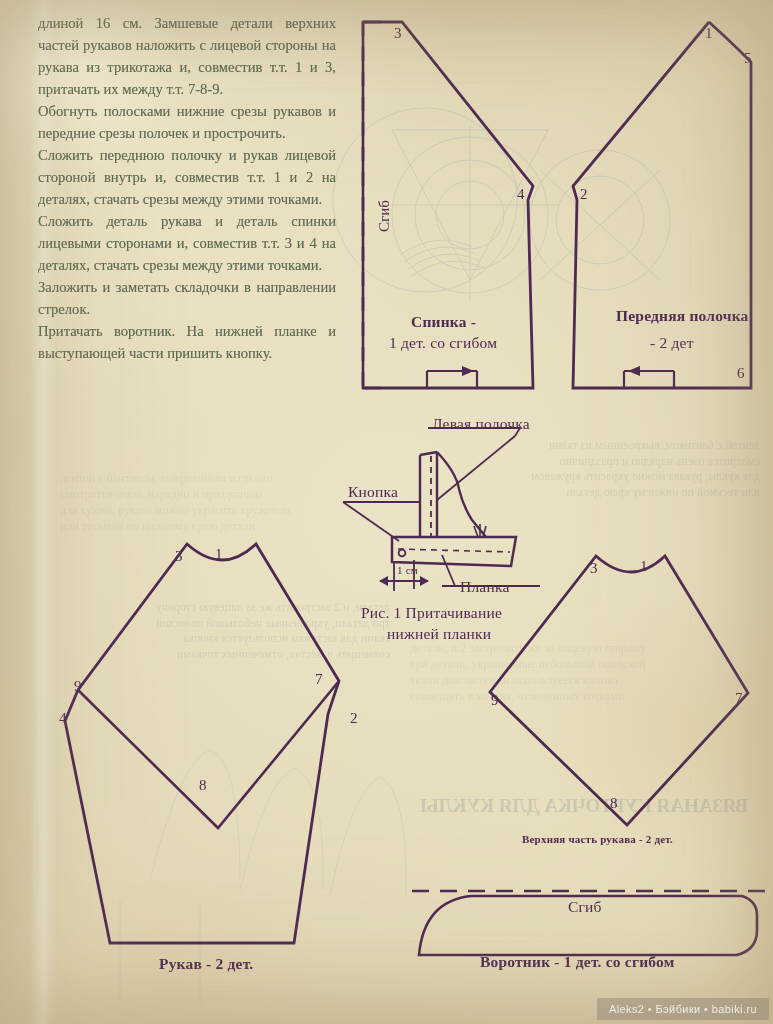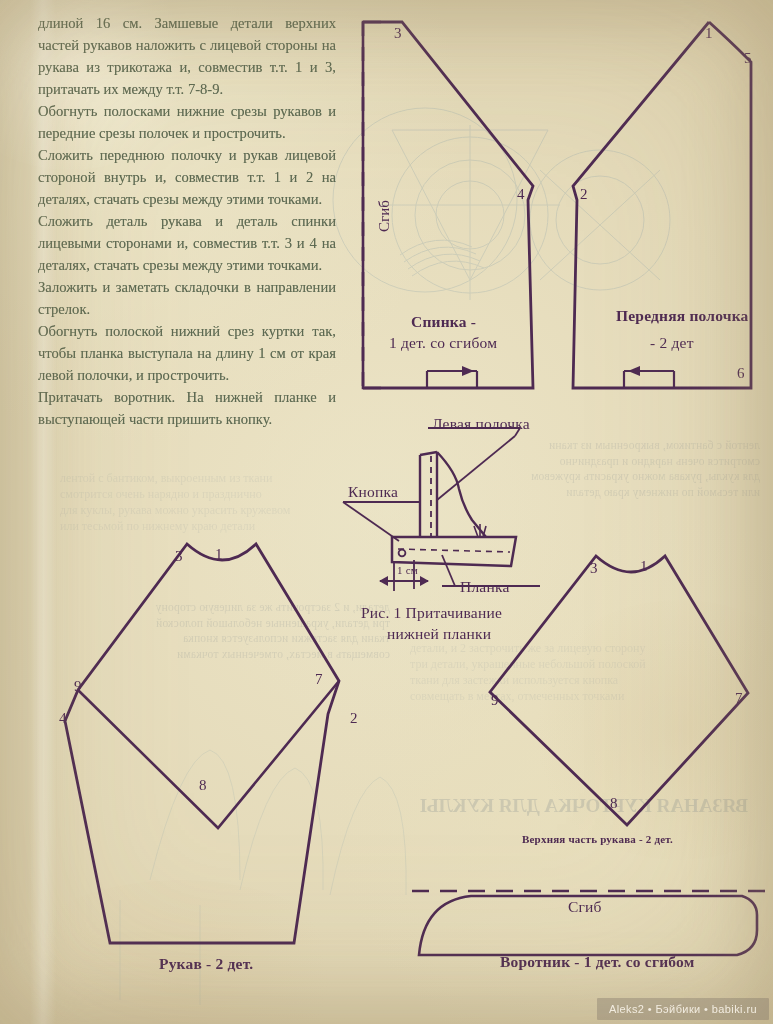--- a/index.html
+++ b/index.html
@@ -115,21 +115,20 @@
       <path d="M200 905 L200 1005"></path>
     </g>
   </svg>
 
   <div id="text-col">
     <p class="ind">длиной 16 см. Замшевые детали верхних частей рукавов наложить с лицевой стороны на рукава из трикотажа и, совместив т.т. 1 и 3, притачать их между т.т. 7-8-9.</p>
     <p>Обогнуть полосками нижние срезы рукавов и передние срезы полочек и прострочить.</p>
     <p>Сложить переднюю полочку и рукав лицевой стороной внутрь и, совместив т.т. 1 и 2 на деталях, стачать срезы между этими точками.</p>
     <p>Сложить деталь рукава и деталь спинки лицевыми сторонами и, совместив т.т. 3 и 4 на деталях, стачать срезы между этими точками.</p>
     <p>Заложить и заметать складочки в направлении стрелок.</p>
-    <p>Обогнуть полоской нижний срез куртки так, чтобы планка выступала на длину 1 см от края левой полочки, и прострочить.</p>
     <p>Притачать воротник. На нижней планке и выступающей части пришить кнопку.</p>
   </div>
 
   <svg class="svg-abs" viewBox="0 0 773 1024">
     <g fill="none" stroke="#4e2a52" stroke-width="2.6" stroke-linejoin="miter" stroke-linecap="butt">
 
       <g>
         <path d="M381 22 L363 22 L363 388 L381 388"></path>
       </g>
       <path d="M363 22 L363 388" stroke-dasharray="14 11" stroke-width="2.6"></path>
@@ -219,18 +218,18 @@
   <div class="lbl b" style="left:159px;top:955px;font-size:15.5px;">Рукав - 2 дет.</div>
 
   <div class="num" style="left:590px;top:560px;">3</div>
   <div class="num" style="left:640px;top:558px;">1</div>
   <div class="num" style="left:491px;top:692px;">9</div>
   <div class="num" style="left:735px;top:690px;">7</div>
   <div class="num" style="left:610px;top:795px;">8</div>
   <div class="lbl b" style="left:522px;top:833px;font-size:11px;">Верхняя часть рукава - 2 дет.</div>
 
   <div class="lbl" style="left:568px;top:898px;font-size:15.5px;">Сгиб</div>
-  <div class="lbl b" style="left:500px;top:953px;font-size:15.5px;">Воротник - 1 дет. со сгибом</div>
+  <div class="lbl b" style="left:480px;top:953px;font-size:15.5px;">Воротник - 1 дет. со сгибом</div>
 
   <div class="vignette"></div>
 
   <div id="watermark">Aleks2 • Бэйбики • babiki.ru</div>
 </div>
 
 </body></html>

